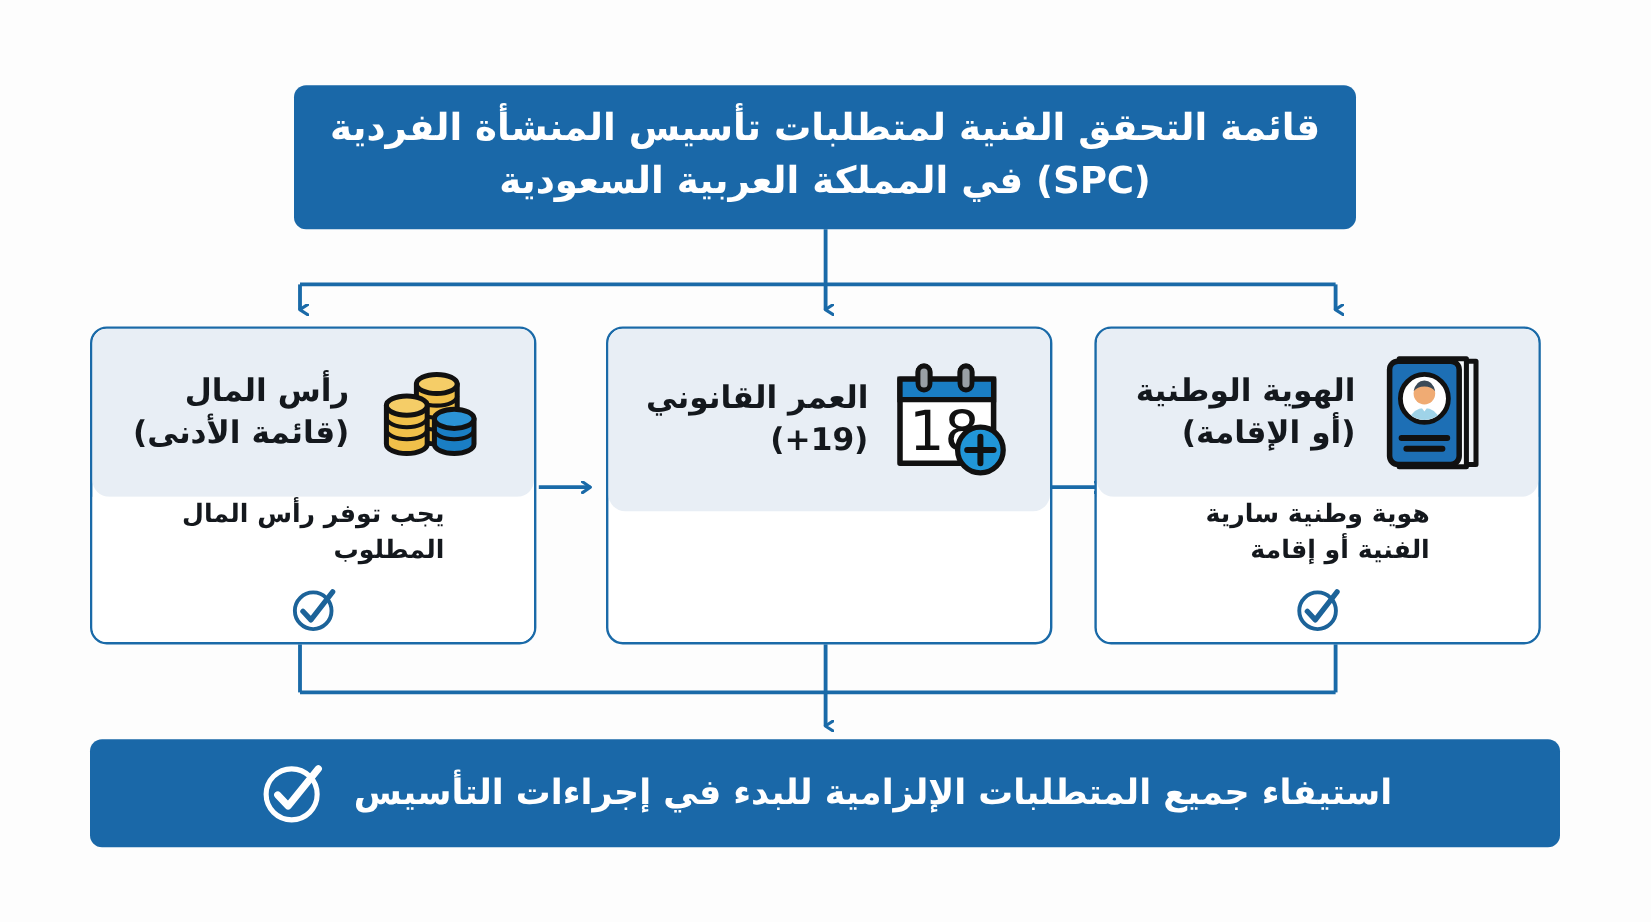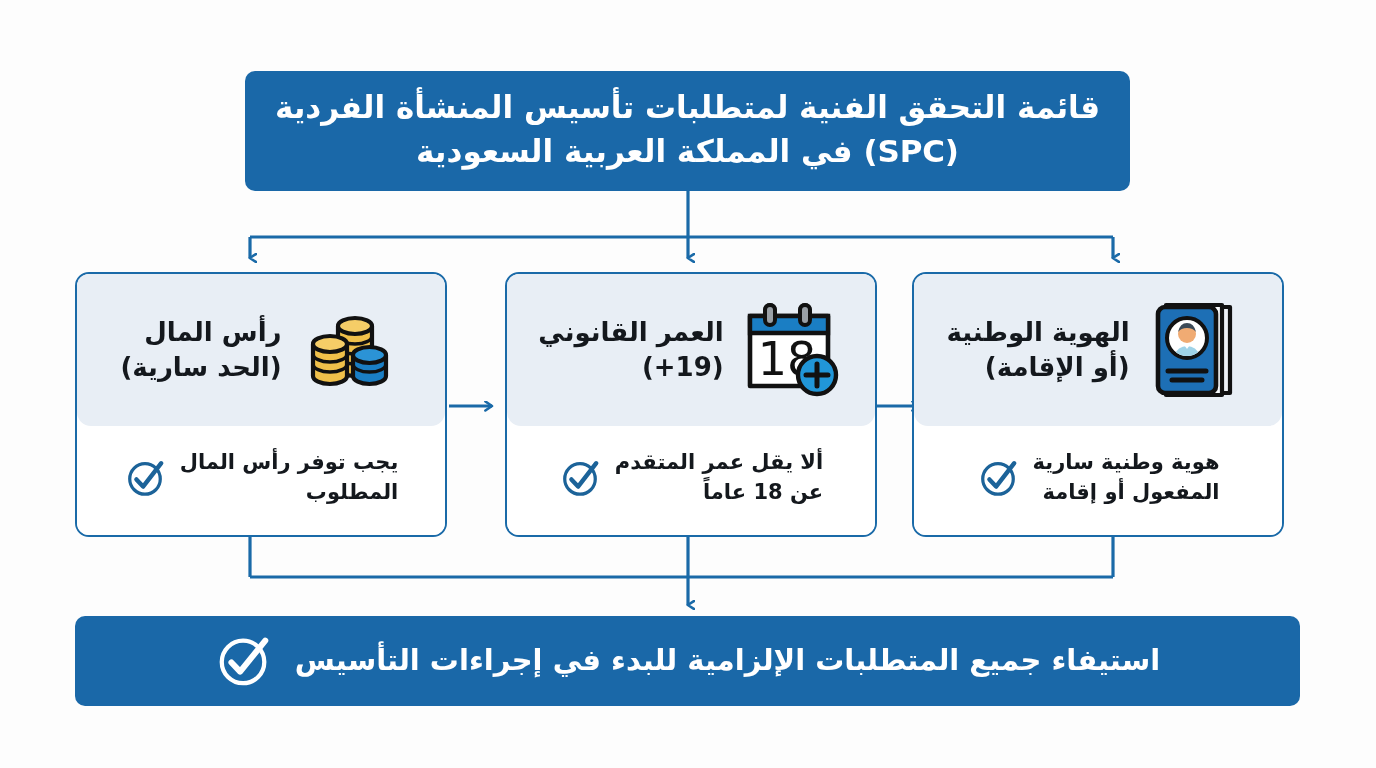--- a/index.html
+++ b/index.html
@@ -101,21 +101,21 @@
     font-weight: bold;
     line-height: 1.35;
     text-align: right;
     direction: rtl;
     white-space: pre-line;
   }
 
   .card-body {
     flex: 1 1 auto;
     display: flex;
-    flex-direction: row;
+    flex-direction: column;
     align-items: center;
     justify-content: center;
     gap: 14px;
     padding: 0 18px 6px;
     background: #ffffff;
   }
   .card-note {
     color: #14181d;
     font-size: 21px;
     font-weight: bold;
@@ -222,21 +222,21 @@
 
             <path d="M55,57 h33 v21 a16.5,8 0 0 1 -33,0 z" fill="#1a7ec4"></path>
             <ellipse cx="71.5" cy="57" rx="16.5" ry="8" fill="#2b93d6"></ellipse>
             <g fill="none" stroke-width="3.4">
               <path d="M55,66 a16.5,8 0 0 0 33,0"></path>
             </g>
           </g>
         </svg>
       </span>
       <div class="card-title">رأس المال
-(الحد سارية)</div>
+(قائمة الأدنى)</div>
     </div>
     <div class="card-body">
       <div class="card-note">يجب توفر رأس المال
 المطلوب</div>
       <span class="check-badge">
         <svg viewBox="0 0 44 44" width="42" height="42">
           <circle cx="22" cy="23" r="16" fill="none" stroke="#1c6399" stroke-width="3.4"></circle>
           <path d="M13,23.5 L20,31 L39,6.5" fill="none" stroke="#1c6399" stroke-width="4.6" stroke-linecap="round" stroke-linejoin="round"></path>
         </svg>
       </span>
@@ -262,30 +262,20 @@
             <rect x="60" y="7" width="10" height="20" rx="5" fill="#9aa0a6"></rect>
           </g>
           <text x="47" y="77" text-anchor="middle" font-family="'DejaVu Sans','Liberation Sans',sans-serif" font-size="46" font-weight="400" fill="#111111">18</text>
 
           <circle cx="77" cy="77" r="19" fill="#2196d8" stroke="#111111" stroke-width="4.4"></circle>
           <path d="M77,66 L77,88 M66,77 L88,77" stroke="#111111" stroke-width="5" stroke-linecap="round"></path>
         </svg>
       </span>
       <div class="card-title">العمر القانوني
 (19+)</div>
-    </div>
-    <div class="card-body">
-      <div class="card-note">ألا يقل عمر المتقدم
-عن 18 عاماً</div>
-      <span class="check-badge">
-        <svg viewBox="0 0 44 44" width="42" height="42">
-          <circle cx="22" cy="23" r="16" fill="none" stroke="#1c6399" stroke-width="3.4"></circle>
-          <path d="M13,23.5 L20,31 L39,6.5" fill="none" stroke="#1c6399" stroke-width="4.6" stroke-linecap="round" stroke-linejoin="round"></path>
-        </svg>
-      </span>
     </div>
   </div>
 
   <div class="card" id="card-identity">
     <div class="card-head">
       <span class="card-icon">
         <svg viewBox="0 0 104 104" width="104" height="104">
 
           <path d="M26,9 h58 v86 h-58 z" fill="#eef2f7" stroke="#111111" stroke-width="4.2" stroke-linejoin="round"></path>
           <path d="M20,7 h56 v90 h-56 z" fill="#f7f9fb" stroke="#111111" stroke-width="4.2" stroke-linejoin="round"></path>
@@ -304,21 +294,21 @@
           </g>
 
           <path d="M22,73 h38 M26,82 h30" stroke="#111111" stroke-width="5" stroke-linecap="round"></path>
         </svg>
       </span>
       <div class="card-title">الهوية الوطنية
 (أو الإقامة)</div>
     </div>
     <div class="card-body">
       <div class="card-note">هوية وطنية سارية
-المفعول أو إقامة</div>
+الفنية أو إقامة</div>
       <span class="check-badge">
         <svg viewBox="0 0 44 44" width="42" height="42">
           <circle cx="22" cy="23" r="16" fill="none" stroke="#1c6399" stroke-width="3.4"></circle>
           <path d="M13,23.5 L20,31 L39,6.5" fill="none" stroke="#1c6399" stroke-width="4.6" stroke-linecap="round" stroke-linejoin="round"></path>
         </svg>
       </span>
     </div>
   </div>
 
   <div class="footer-banner">

